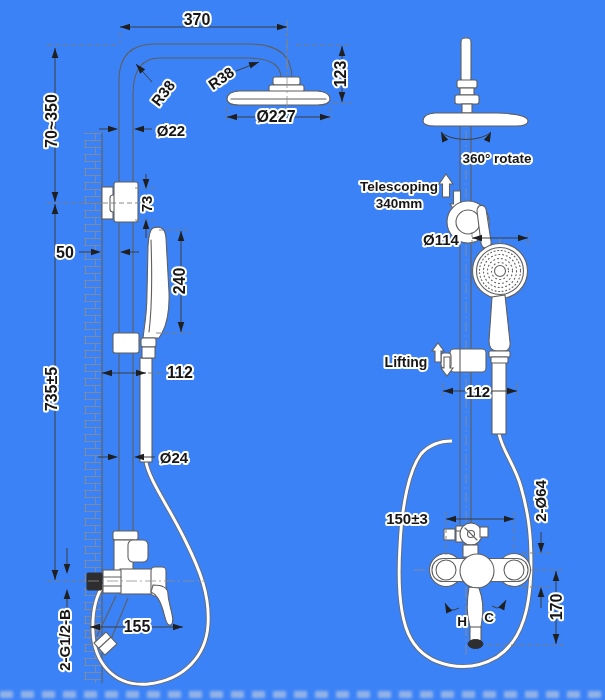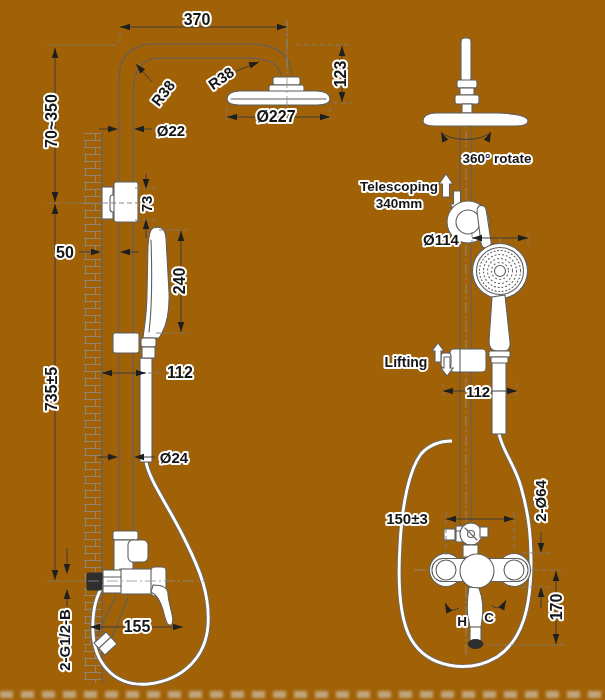--- a/index.html
+++ b/index.html
@@ -1,16 +1,16 @@
 <!DOCTYPE html>
 <html><head>
 <meta charset="utf-8">
 <style>
   html,body{margin:0;padding:0;background:#fff;}
-  .stage{position:relative;width:605px;height:700px;background:#a16207;overflow:hidden;
+  .stage{position:relative;width:605px;height:700px;background:#3b82f6;overflow:hidden;
          font-family:"Liberation Sans",sans-serif;}
   svg{position:absolute;left:0;top:0;}
   
   .ln{stroke:#5f5f5f;stroke-width:1.1;fill:none;stroke-linecap:round;}
   .lnf{stroke:#5f5f5f;stroke-width:1.1;fill:#fff;}
   .dim{stroke:#3c3c3c;stroke-width:1;fill:none;}
   .ext{stroke:#7a7a7a;stroke-width:0.9;fill:none;stroke-dasharray:5 3;}
   .cl{stroke:#8f8f8f;stroke-width:0.8;fill:none;stroke-dasharray:11 3 2 3;}
   .ah{fill:#1f1f1f;stroke:none;}
   .hoseA{stroke:#6a6a6a;stroke-width:4.6;fill:none;}

